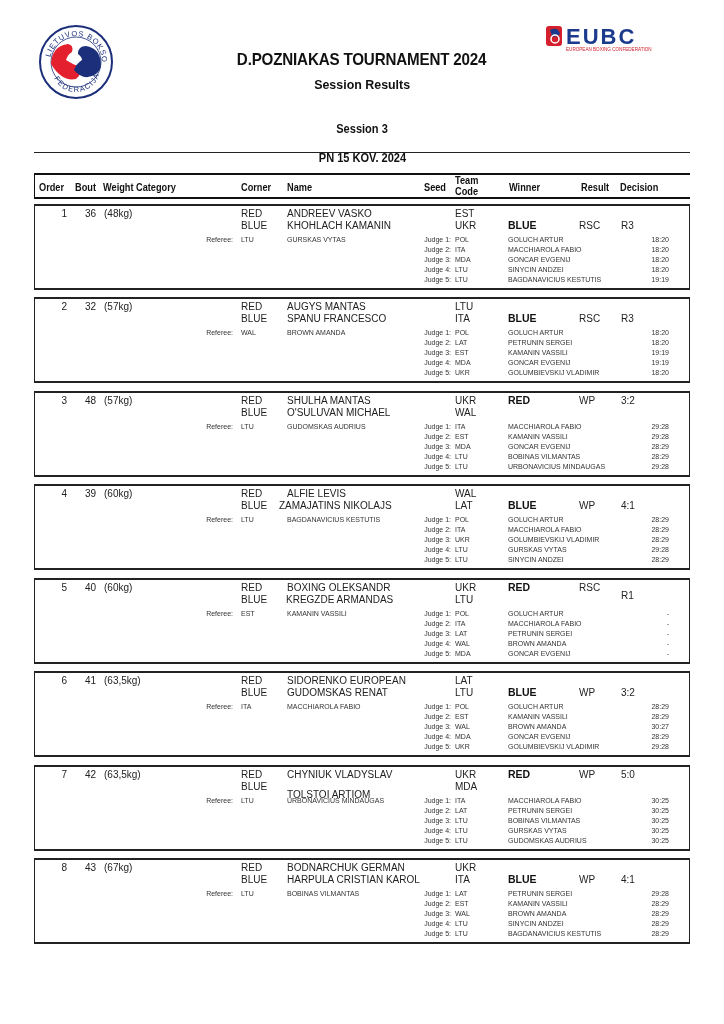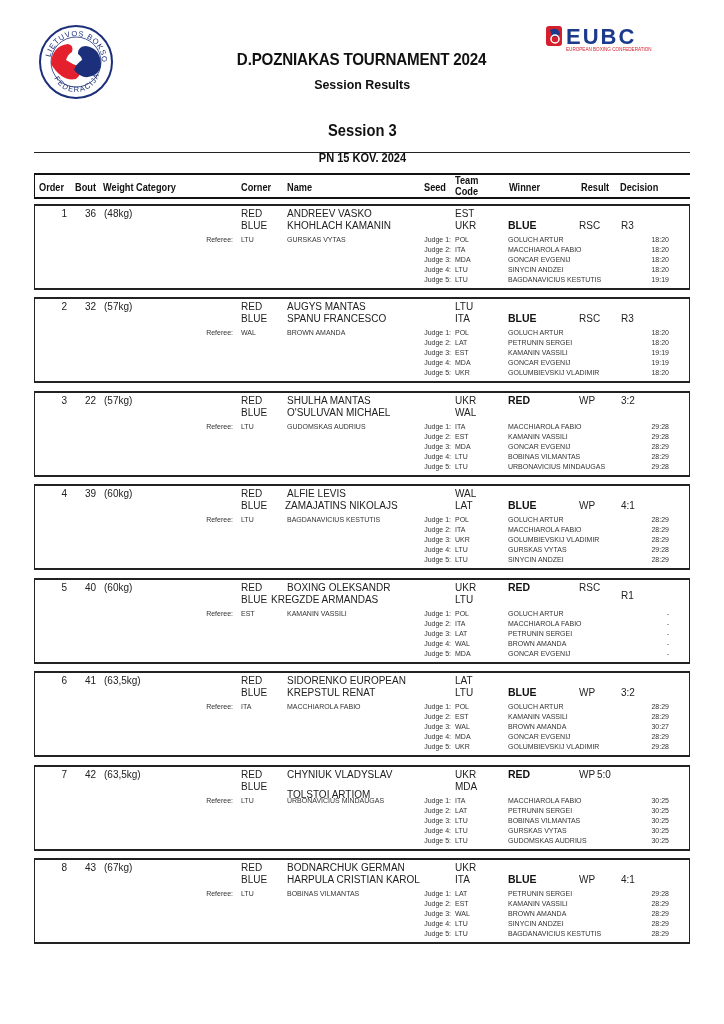--- a/index.html
+++ b/index.html
@@ -5,21 +5,21 @@
   html, body { margin: 0; padding: 0; background: #ffffff; }
   body { width: 724px; height: 1024px; position: relative; overflow: hidden;
          font-family: "Liberation Sans", sans-serif; color: #111; }
   .abs { position: absolute; }
   .logo-lbf { left: 38px; top: 24px; width: 76px; height: 76px; }
   .logo-eubc { left: 546px; top: 24px; width: 146px; height: 28px; }
   .title { left: 0; width: 724px; top: 50px; text-align: center; font-size: 16.5px; font-weight: bold; letter-spacing: -0.2px; }
   .subtitle { left: 0; width: 724px; top: 77px; text-align: center; font-size: 13.5px; font-weight: bold; }
   .title-text { display: inline-block; transform: scaleX(0.92); }
   .rule { left: 34px; width: 656px; top: 152px; height: 0; border-top: 1.5px solid #222; }
-  .session { left: 0; width: 724px; top: 122px; text-align: center; font-size: 16px; font-weight: bold; }
+  .session { left: 0; width: 724px; top: 122px; text-align: center; font-size: 12px; font-weight: bold; }
   .date { left: 0; width: 724px; top: 151px; text-align: center; font-size: 12px; font-weight: bold; }
   .table-header { left: 34px; width: 656px; top: 173px; height: 26px; border-top: 2px solid #111; border-bottom: 2px solid #111; border-left: 1px solid #111; box-sizing: border-box; }
   .th { position: absolute; font-size: 10px; font-weight: bold; top: 7px; white-space: nowrap; transform: scaleX(0.92); transform-origin: left center; }
   .th.two { top: 1px; line-height: 10.5px; text-align: left; }
 
   .bout { position: absolute; left: 34px; width: 656px; height: 86px; border: 1px solid #222; border-top: 2px solid #222; border-bottom: 2px solid #222; box-sizing: border-box; }
   .c { position: absolute; white-space: nowrap; }
   .big { font-size: 10px; color: #222; }
   .small { font-size: 7px; color: #333; }
   .bold { font-weight: bold; font-size: 10.5px; color: #111; }
@@ -144,21 +144,21 @@
       <div class="c small" style="left:420px;top:60px">MDA</div>
       <div class="c small" style="left:473px;top:60px">GONCAR EVGENIJ</div>
       <div class="c small r" style="left:594px;width:40px;top:60px">19:19</div>
       <div class="c small r" style="left:370px;width:46px;top:70px">Judge 5:</div>
       <div class="c small" style="left:420px;top:70px">UKR</div>
       <div class="c small" style="left:473px;top:70px">GOLUMBIEVSKIJ VLADIMIR</div>
       <div class="c small r" style="left:594px;width:40px;top:70px">18:20</div>
     </div>
     <div class="bout" style="top: 391px;">
       <div class="c big r" style="left:10px;width:22px;top:2px">3</div>
-      <div class="c big" style="left:50px;top:2px">22</div>
+      <div class="c big" style="left:50px;top:2px">48</div>
       <div class="c big" style="left:69px;top:2px">(57kg)</div>
       <div class="c big" style="left:206px;top:2px">RED</div>
       <div class="c big" style="left:206px;top:14px">BLUE</div>
       <div class="c big" style="left:252px;top:2px">SHULHA MANTAS</div>
       <div class="c big" style="left:252px;top:14px">O'SULUVAN MICHAEL</div>
       <div class="c big" style="left:420px;top:2px">UKR</div>
       <div class="c big" style="left:420px;top:14px">WAL</div>
       <div class="c bold" style="left:473px;top:1px">RED</div>
       <div class="c big" style="left:544px;top:2px">WP</div>
       <div class="c big" style="left:586px;top:2px">3:2</div>
@@ -186,21 +186,21 @@
       <div class="c small" style="left:473px;top:70px">URBONAVICIUS MINDAUGAS</div>
       <div class="c small r" style="left:594px;width:40px;top:70px">29:28</div>
     </div>
     <div class="bout" style="top: 484px;">
       <div class="c big r" style="left:10px;width:22px;top:2px">4</div>
       <div class="c big" style="left:50px;top:2px">39</div>
       <div class="c big" style="left:69px;top:2px">(60kg)</div>
       <div class="c big" style="left:206px;top:2px">RED</div>
       <div class="c big" style="left:206px;top:14px">BLUE</div>
       <div class="c big" style="left:252px;top:2px">ALFIE LEVIS</div>
-      <div class="c big" style="left:250px;top:14px">ZAMAJATINS NIKOLAJS</div>
+      <div class="c big" style="left:244px;top:14px">ZAMAJATINS NIKOLAJS</div>
       <div class="c big" style="left:420px;top:2px">WAL</div>
       <div class="c big" style="left:420px;top:14px">LAT</div>
       <div class="c bold" style="left:473px;top:13px">BLUE</div>
       <div class="c big" style="left:544px;top:14px">WP</div>
       <div class="c big" style="left:586px;top:14px">4:1</div>
       <div class="c small r" style="left:150px;width:48px;top:30px">Referee:</div>
       <div class="c small" style="left:206px;top:30px">LTU</div>
       <div class="c small" style="left:252px;top:30px">BAGDANAVICIUS KESTUTIS</div>
       <div class="c small r" style="left:370px;width:46px;top:30px">Judge 1:</div>
       <div class="c small" style="left:420px;top:30px">POL</div>
@@ -223,21 +223,21 @@
       <div class="c small" style="left:473px;top:70px">SINYCIN ANDZEI</div>
       <div class="c small r" style="left:594px;width:40px;top:70px">28:29</div>
     </div>
     <div class="bout" style="top: 578px;">
       <div class="c big r" style="left:10px;width:22px;top:2px">5</div>
       <div class="c big" style="left:50px;top:2px">40</div>
       <div class="c big" style="left:69px;top:2px">(60kg)</div>
       <div class="c big" style="left:206px;top:2px">RED</div>
       <div class="c big" style="left:206px;top:14px">BLUE</div>
       <div class="c big" style="left:252px;top:2px">BOXING OLEKSANDR</div>
-      <div class="c big" style="left:236px;top:14px">KREGZDE ARMANDAS</div>
+      <div class="c big" style="left:251px;top:14px">KREGZDE ARMANDAS</div>
       <div class="c big" style="left:420px;top:2px">UKR</div>
       <div class="c big" style="left:420px;top:14px">LTU</div>
       <div class="c bold" style="left:473px;top:1px">RED</div>
       <div class="c big" style="left:544px;top:2px">RSC</div>
       <div class="c big" style="left:586px;top:10px">R1</div>
       <div class="c small r" style="left:150px;width:48px;top:30px">Referee:</div>
       <div class="c small" style="left:206px;top:30px">EST</div>
       <div class="c small" style="left:252px;top:30px">KAMANIN VASSILI</div>
       <div class="c small r" style="left:370px;width:46px;top:30px">Judge 1:</div>
       <div class="c small" style="left:420px;top:30px">POL</div>
@@ -260,21 +260,21 @@
       <div class="c small" style="left:473px;top:70px">GONCAR EVGENIJ</div>
       <div class="c small r" style="left:594px;width:40px;top:70px">-</div>
     </div>
     <div class="bout" style="top: 671px;">
       <div class="c big r" style="left:10px;width:22px;top:2px">6</div>
       <div class="c big" style="left:50px;top:2px">41</div>
       <div class="c big" style="left:69px;top:2px">(63,5kg)</div>
       <div class="c big" style="left:206px;top:2px">RED</div>
       <div class="c big" style="left:206px;top:14px">BLUE</div>
       <div class="c big" style="left:252px;top:2px">SIDORENKO EUROPEAN</div>
-      <div class="c big" style="left:252px;top:14px">KREPSTUL RENAT</div>
+      <div class="c big" style="left:252px;top:14px">GUDOMSKAS RENAT</div>
       <div class="c big" style="left:420px;top:2px">LAT</div>
       <div class="c big" style="left:420px;top:14px">LTU</div>
       <div class="c bold" style="left:473px;top:13px">BLUE</div>
       <div class="c big" style="left:544px;top:14px">WP</div>
       <div class="c big" style="left:586px;top:14px">3:2</div>
       <div class="c small r" style="left:150px;width:48px;top:30px">Referee:</div>
       <div class="c small" style="left:206px;top:30px">ITA</div>
       <div class="c small" style="left:252px;top:30px">MACCHIAROLA FABIO</div>
       <div class="c small r" style="left:370px;width:46px;top:30px">Judge 1:</div>
       <div class="c small" style="left:420px;top:30px">POL</div>
@@ -302,21 +302,21 @@
       <div class="c big" style="left:50px;top:2px">42</div>
       <div class="c big" style="left:69px;top:2px">(63,5kg)</div>
       <div class="c big" style="left:206px;top:2px">RED</div>
       <div class="c big" style="left:206px;top:14px">BLUE</div>
       <div class="c big" style="left:252px;top:2px">CHYNIUK VLADYSLAV</div>
       <div class="c big" style="left:252px;top:22px">TOLSTOI ARTIOM</div>
       <div class="c big" style="left:420px;top:2px">UKR</div>
       <div class="c big" style="left:420px;top:14px">MDA</div>
       <div class="c bold" style="left:473px;top:1px">RED</div>
       <div class="c big" style="left:544px;top:2px">WP</div>
-      <div class="c big" style="left:562px;top:2px">5:0</div>
+      <div class="c big" style="left:586px;top:2px">5:0</div>
       <div class="c small r" style="left:150px;width:48px;top:30px">Referee:</div>
       <div class="c small" style="left:206px;top:30px">LTU</div>
       <div class="c small" style="left:252px;top:30px">URBONAVICIUS MINDAUGAS</div>
       <div class="c small r" style="left:370px;width:46px;top:30px">Judge 1:</div>
       <div class="c small" style="left:420px;top:30px">ITA</div>
       <div class="c small" style="left:473px;top:30px">MACCHIAROLA FABIO</div>
       <div class="c small r" style="left:594px;width:40px;top:30px">30:25</div>
       <div class="c small r" style="left:370px;width:46px;top:40px">Judge 2:</div>
       <div class="c small" style="left:420px;top:40px">LAT</div>
       <div class="c small" style="left:473px;top:40px">PETRUNIN SERGEI</div>

